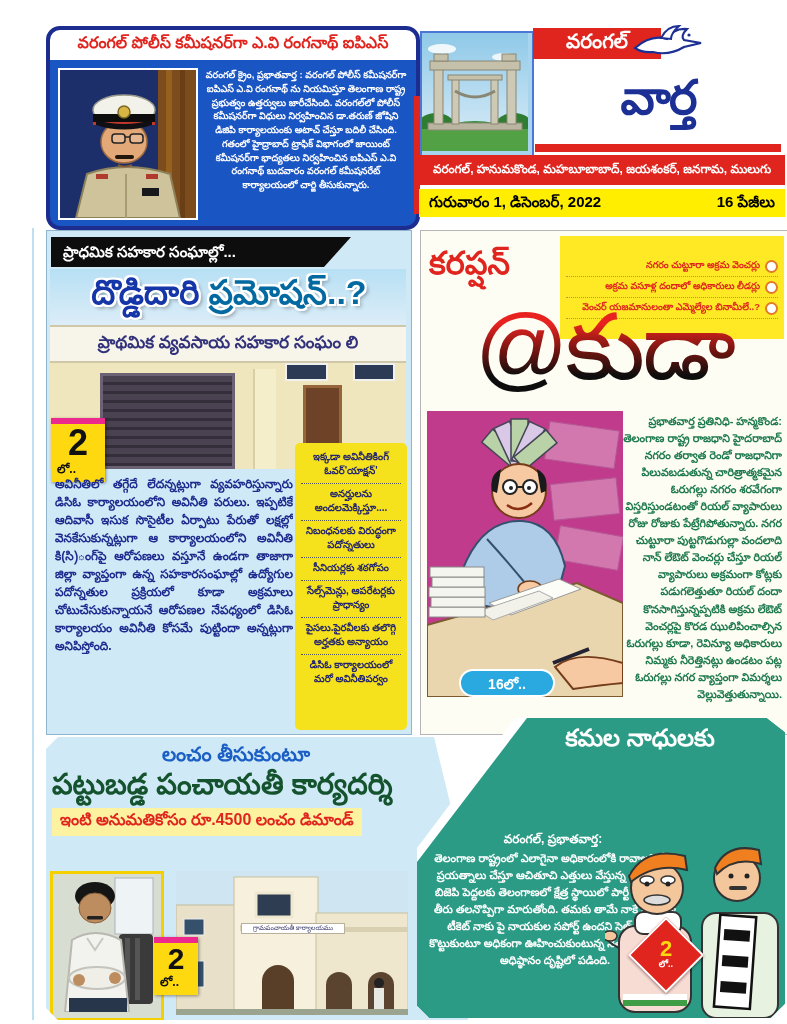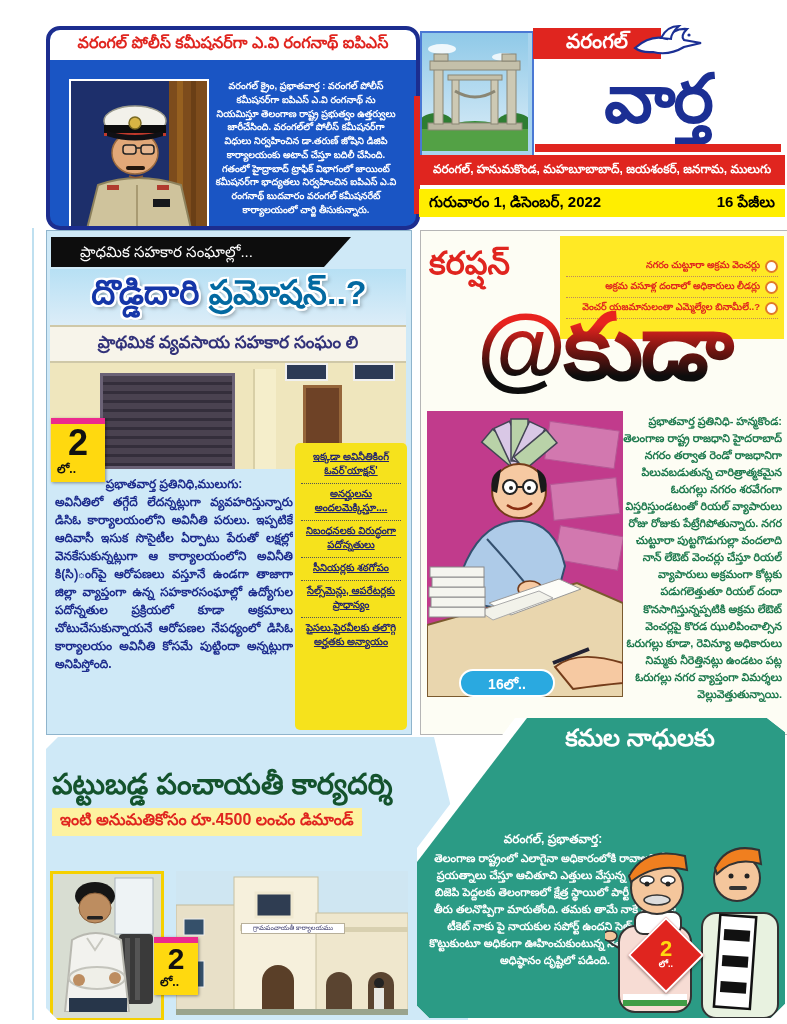--- a/index.html
+++ b/index.html
@@ -5,45 +5,45 @@
   html,body{margin:0;padding:0;background:#ffffff;}
   #page{position:relative;width:787px;height:1024px;background:#fff;overflow:hidden;
         font-family:"Liberation Sans",sans-serif;margin-left:22px;}
   .abs{position:absolute;}
 
   
   .police-box{left:24px;top:26px;width:366px;height:196px;border:4px solid #1c2d8f;
               border-radius:14px;background:#1a55c4;overflow:hidden;}
   .police-headline{background:#fff;color:#e0251f;font-weight:bold;font-size:16px;
                    text-align:center;padding:4px 2px;white-space:nowrap;overflow:hidden;}
-  .police-content{display:flex;gap:6px;padding:19px;height:152px;}
+  .police-content{display:flex;gap:6px;padding:8px;height:152px;}
   .police-photo{flex:none;width:136px;height:148px;border:2px solid #fff;background:#1d2f6b;overflow:hidden;}
   .police-text{color:#fff;font-size:9.5px;line-height:1.45;text-align:center;overflow:hidden;font-weight:bold;}
 
   .header-divider{left:392px;top:96px;width:6px;height:118px;background:#e0251f;}
 
   
   .masthead{left:397px;top:26px;width:366px;height:196px;}
   .arch-photo{left:1px;top:5px;width:110px;height:122px;border:2px solid #4a78d4;overflow:hidden;background:#a8d4ee;}
   .mast-name-box{left:114px;top:2px;width:128px;height:31px;background:#e0251f;color:#fff;
                  font-size:20px;font-weight:bold;display:flex;align-items:center;justify-content:center;overflow:hidden;}
   .dove{left:208px;top:-2px;width:78px;height:36px;}
-  .mast-title{left:114px;top:26px;width:250px;height:92px;color:#1b2f94;font-size:68px;font-weight:800;
+  .mast-title{left:114px;top:26px;width:250px;height:92px;color:#1b2f94;font-size:48px;font-weight:800;
               text-align:center;line-height:92px;overflow:hidden;letter-spacing:-2px;}
   .mast-underline{left:116px;top:118px;width:246px;height:8px;background:#e0251f;}
   .mast-districts{left:0;top:129px;width:366px;height:30px;background:#e0251f;color:#fff;font-weight:bold;
                   font-size:12px;display:flex;align-items:center;justify-content:center;white-space:nowrap;overflow:hidden;}
   .mast-datebar{left:0;top:163px;width:366px;height:28px;background:#ffee00;color:#000;font-weight:bold;
                 font-size:15px;display:flex;align-items:center;justify-content:space-between;
                 padding:0 10px;box-sizing:border-box;overflow:hidden;}
 
   
   .promo-box{left:24px;top:230px;width:364px;height:503px;background:#cfe9f7;border:1px solid #8fb4cc;overflow:hidden;}
   .promo-kicker{left:4px;top:6px;width:300px;height:30px;background:#0d0d0d;color:#fff;font-size:15px;
-                font-weight:normal;line-height:30px;padding-left:29px;box-sizing:border-box;
+                font-weight:bold;line-height:30px;padding-left:12px;box-sizing:border-box;
                 clip-path:polygon(0 0,100% 0,91% 100%,0 100%);white-space:nowrap;overflow:hidden;}
   .promo-photo{left:3px;top:38px;width:356px;height:200px;overflow:hidden;
                background:linear-gradient(#b7e0f4 0%,#dcedf8 28%,#dcedf8 28%);}
   .coop-signband{position:absolute;left:0;top:28%;width:100%;height:17%;background:#f7f4ea;
                  border-top:2px solid #cfc8a8;border-bottom:2px solid #cfc8a8;display:flex;align-items:center;
                  justify-content:center;color:#32327a;font-weight:bold;font-size:17px;white-space:nowrap;overflow:hidden;}
   .coop-wall{position:absolute;left:0;top:45%;width:100%;height:55%;background:#efe6bd;}
   .coop-shutter{position:absolute;left:14%;top:52%;width:38%;height:48%;
                 background:repeating-linear-gradient(#4a4250 0 6px,#342e3b 6px 9px);border:3px solid #6b6276;box-sizing:border-box;}
   .coop-door{position:absolute;left:71%;top:58%;width:11%;height:42%;background:#6e4226;border:3px solid #96663a;box-sizing:border-box;}
@@ -58,33 +58,33 @@
   .page-badge .strip{height:6px;background:#ec2a8d;}
   .page-badge .num{font-size:36px;font-weight:900;color:#111;line-height:1.05;}
   .page-badge .suffix{font-size:12px;font-weight:bold;color:#111;padding-bottom:3px;text-align:left;padding-left:6px;}
   .promo-badge{left:4px;top:187px;}
   .promo-body{left:8px;top:244px;width:238px;height:253px;color:#1c2b8d;font-size:12px;line-height:1.5;
               text-align:justify;overflow:hidden;font-weight:bold;}
   .promo-dateline{text-align:center;font-weight:bold;}
   .promo-highlights{left:248px;top:212px;width:112px;height:287px;background:#f6e21c;border-radius:5px;
                     padding:4px 6px;box-sizing:border-box;color:#23246e;font-size:10px;font-weight:bold;
                     text-align:center;overflow:hidden;}
-  .promo-highlights div{padding:4px 0;border-bottom:1px dotted #555;text-decoration:underline;}
+  .promo-highlights div{padding:4px 0;border-bottom:1px dotted #555;}
   .promo-highlights div:last-child{border-bottom:none;}
 
   
   .kuda-box{left:398px;top:230px;width:366px;height:503px;background:#fdfdf4;border:1px solid #b5b5b5;overflow:hidden;}
   .kuda-head-small{left:8px;top:14px;font-size:32px;font-weight:800;color:#e0251f;white-space:nowrap;}
   .kuda-bullets{right:3px;top:5px;width:224px;background:#ffe925;padding:20px 6px;box-sizing:border-box;}
   .kuda-bullet-row{display:flex;align-items:center;justify-content:flex-end;gap:5px;color:#e0251f;
                    font-weight:bold;font-size:9.5px;padding:3px 0;border-bottom:1px dotted #c08a5a;
                    white-space:nowrap;overflow:hidden;}
   .kuda-bullet-row:last-child{border-bottom:1px dotted #c08a5a;}
   .bullet-dot{flex:none;width:9px;height:9px;border:2px solid #e07b2a;border-radius:50%;background:#fff;}
-  .kuda-head-big{left:4px;top:60px;width:358px;height:118px;font-size:92px;font-weight:700;text-align:center;
+  .kuda-head-big{left:4px;top:60px;width:358px;height:118px;font-size:92px;font-weight:400;text-align:center;
                  line-height:112px;letter-spacing:-3px;overflow:hidden;
                  background:linear-gradient(#e8231f 28%,#6b1410 52%,#0d0d0d 72%);
                  -webkit-background-clip:text;background-clip:text;color:transparent;}
   .kuda-cartoon{left:6px;top:180px;width:196px;height:286px;background:#c13b8c;overflow:hidden;}
   .kuda-pill{left:38px;top:438px;width:96px;height:28px;background:#2aa9e0;border:2px solid #fff;border-radius:16px;
              color:#fff;font-weight:bold;font-size:14px;text-align:center;line-height:26px;z-index:3;box-sizing:border-box;}
   .kuda-body{right:5px;top:182px;width:162px;height:316px;color:#1e7a4e;font-size:11px;line-height:1.55;
              text-align:right;overflow:hidden;font-weight:bold;}
   .kuda-dateline{font-weight:bold;}
 
@@ -231,31 +231,31 @@
       <span class="hl-red outline-white">ప్రమోషన్..?</span>
     </div>
 
     <div class="abs page-badge promo-badge">
       <div class="strip"></div>
       <div class="num">2</div>
       <div class="suffix">లో..</div>
     </div>
 
     <div class="abs promo-body">
-      <div class="promo-dateline">ప్రభాతవార్త ప్రతినిధి,ములుగు:</div>
       <span>అవినీతిలో తగ్గేదే లేదన్నట్లుగా వ్యవహరిస్తున్నారు డిసిఓ కార్యాలయంలోని అవినీతి పరులు. ఇప్పటికే ఆదివాసీ ఇసుక సొసైటీల ఏర్పాటు పేరుతో లక్షల్లో వెనకేసుకున్నట్లుగా ఆ కార్యాలయంలోని అవినీతి కి(సి)ంగ్‌పై ఆరోపణలు వస్తూనే ఉండగా తాజాగా జిల్లా వ్యాప్తంగా ఉన్న సహకారసంఘాల్లో ఉద్యోగుల పదోన్నతుల ప్రక్రియలో కూడా అక్రమాలు చోటుచేసుకున్నాయనే ఆరోపణల నేపధ్యంలో డిసిఓ కార్యాలయం అవినీతి కోసమే పుట్టిందా అన్నట్లుగా అనిపిస్తోంది.</span>
     </div>
 
     <div class="abs promo-highlights">
       <div>ఇక్కడా అవినీతికింగ్ ఓవర్'యాక్షన్'</div>
       <div>అనర్హులను అందలమెక్కిస్తూ....</div>
       <div>నిబంధనలకు విరుద్ధంగా పదోన్నతులు</div>
       <div>సీనియర్లకు శఠగోపం</div>
       <div>సేల్స్‌మెన్లు, ఆపరేటర్లకు ప్రాధాన్యం</div>
       <div>పైసలు.పైరవీలకు తలొగ్గి అర్హతకు అన్యాయం</div>
+      <div>డిసిఓ కార్యాలయంలో మరో అవినీతిపర్వం</div>
     </div>
   </div>
 
   <div class="abs kuda-box">
     <div class="abs kuda-head-small">కరప్షన్</div>
 
     <div class="abs kuda-bullets">
       <div class="kuda-bullet-row">
         <span>నగరం చుట్టూరా అక్రమ వెంచర్లు</span>
         <span class="bullet-dot"></span>
@@ -316,20 +316,21 @@
 
     <div class="abs kuda-pill">16లో..</div>
 
     <div class="abs kuda-body">
       <div class="kuda-dateline">ప్రభాతవార్త ప్రతినిధి- హన్మకొండ:</div>
       <span>తెలంగాణ రాష్ట్ర రాజధాని హైదరాబాద్ నగరం తర్వాత రెండో రాజధానిగా పిలువబడుతున్న చారిత్రాత్మకమైన ఓరుగల్లు నగరం శరవేగంగా విస్తరిస్తుండటంతో రియల్ వ్యాపారులు రోజు రోజుకు పేట్రేగిపోతున్నారు. నగర చుట్టూరా పుట్టగొడుగుల్లా వందలాది నాన్ లేఔట్ వెంచర్లు చేస్తూ రియల్ వ్యాపారులు అక్రమంగా కోట్లకు పడుగలెత్తుతూ రియల్ దందా కొనసాగిస్తున్నప్పటికి అక్రమ లేఔట్ వెంచర్లపై కొరడ ఝులిపించాల్సిన ఓరుగల్లు కూడా, రెవిన్యూ అధికారులు నిమ్మకు నీరెత్తినట్లు ఉండటం పట్ల ఓరుగల్లు నగర వ్యాప్తంగా విమర్శలు వెల్లువెత్తుతున్నాయి.</span>
     </div>
   </div>
 
   <div class="abs bribe-box">
+    <div class="abs bribe-kicker">లంచం తీసుకుంటూ</div>
     <div class="abs bribe-headline">పట్టుబడ్డ పంచాయతీ కార్యదర్శి</div>
     <div class="abs bribe-sub sub1">ఇంటి అనుమతికోసం రూ.4500 లంచం డిమాండ్</div>
 
     <div class="abs secretary-photo">
       <svg width="102" height="138" viewBox="0 0 102 138">
         <rect width="102" height="138" fill="#d8ddd2"></rect>
         <rect x="62" y="4" width="38" height="56" fill="#eef3f5" stroke="#aab4bc"></rect>
         <g fill="#3a3a3a">
           <rect x="66" y="60" width="34" height="70" rx="4"></rect>
           <rect x="60" y="66" width="8" height="60"></rect>

